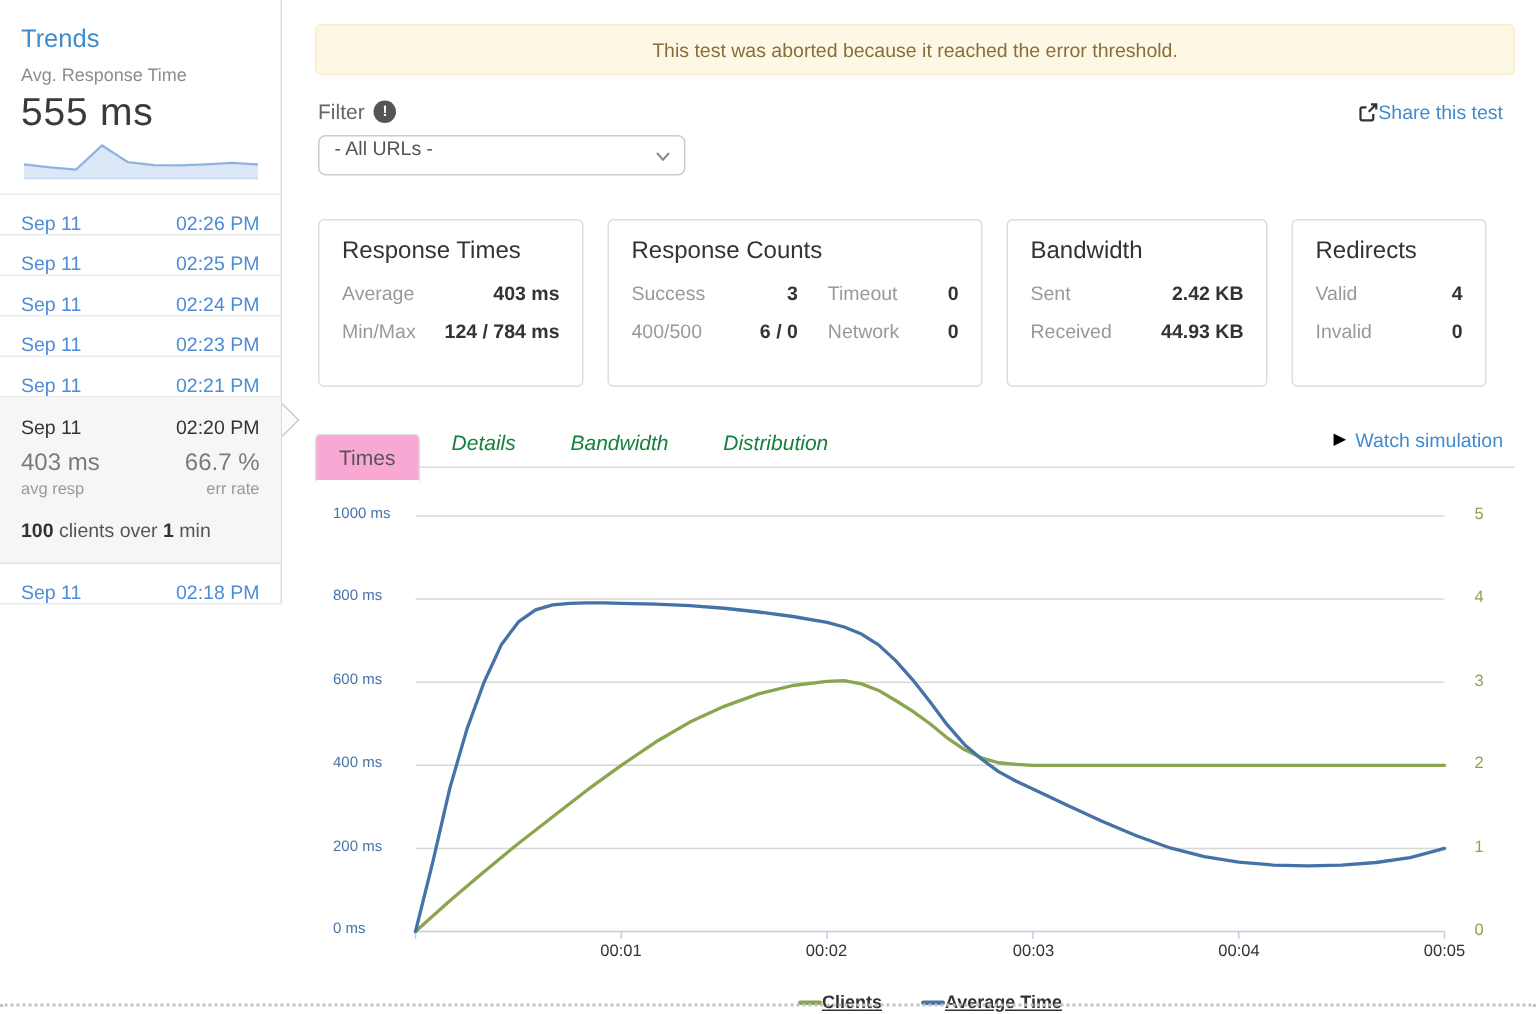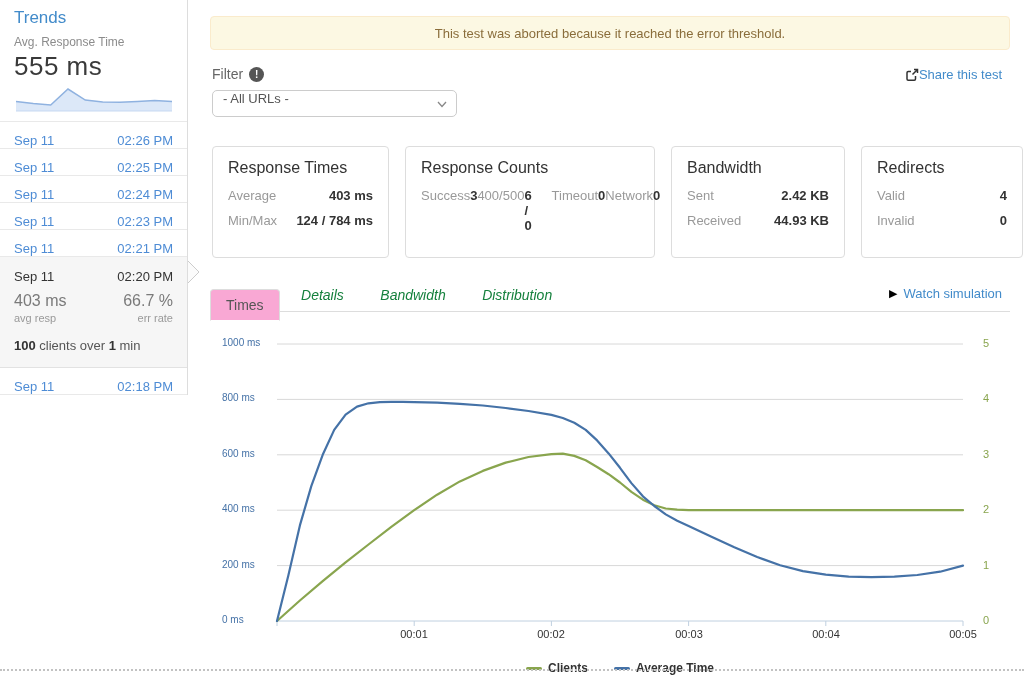--- a/index.html
+++ b/index.html
@@ -2,21 +2,21 @@
 <html><head>
 <meta charset="utf-8">
 <style>
   * { margin:0; padding:0; box-sizing:border-box; }
   html,body { background:#fff; }
   body { font-family:"Liberation Sans", sans-serif; width:1024px; height:676px; position:relative; overflow:hidden; color:#333; }
   #page { position:absolute; inset:0; }
 
   
   #sidebar { position:absolute; left:0; top:0; width:188px; border-right:1px solid #ddd; background:#fff; }
-  .sb-head { padding:8px 14px 8px 14px; }
+  .sb-head { padding:16px 14px 8px 14px; }
   .sb-title { color:#428bca; font-size:17px; margin-bottom:7px; }
   .sb-metric-label { color:#8c8c8c; font-size:12px; margin-bottom:2px; }
   .sb-metric-value { color:#3a3a3a; font-size:26px; font-weight:300; letter-spacing:0.5px; margin-bottom:4px; }
   .sb-spark { display:block; }
   .sb-list { border-top:1px solid #e9e9e9; }
   .trow { height:27px; display:flex; align-items:flex-end; justify-content:space-between; padding:0 14px; border-bottom:1px solid #e9e9e9; font-size:13px; cursor:pointer; }
   .trow span { color:#4e8cd5; }
   .sel-block { background:#f6f6f6; border-bottom:1px solid #e2e2e2; position:relative; }
   .sel-block .trow { border-bottom:none; }
   .sel-block .trow span { color:#333; }
@@ -40,37 +40,37 @@
   .dropdown { position:absolute; left:2px; top:82px; width:245px; height:27px; border:1px solid #ccc; border-radius:5px; background:#fff; font-size:13px; color:#555; display:flex; padding:0 24px 0 10px; cursor:pointer; }
   .dd-caret { position:absolute; right:9px; top:10px; }
 
   .cards { position:absolute; left:2px; top:138px; display:flex; gap:16px; }
   .card { border:1px solid #ddd; border-radius:4px; background:#fff; padding:12px 15px; height:112px; }
   .card-title { font-size:16px; color:#333; margin-bottom:11px; }
   .crow { display:flex; justify-content:space-between; font-size:13px; margin-bottom:10px; }
   .clabel { color:#999; }
   .cvalue { color:#333; font-weight:bold; }
   .card-cols { display:flex; gap:20px; }
-  .ccol { display:flex; }
+  .ccol { display:flex; flex-direction:column; }
 
   .tabs { position:absolute; left:0; top:271px; width:800px; height:33px; border-bottom:1px solid #ddd; }
   .tab { display:inline-block; padding:7px 15px; font-size:14px; margin-right:2px; cursor:pointer; }
   .tab.active { background:#f9a8d4; border:1px solid #ddd; border-bottom-color:#fff; border-radius:4px 4px 0 0; color:#555; position:relative; top:10px; }
   .tab.inactive { color:#15803d;font-style:italic; }
   .watch-link { position:absolute; right:8px; top:7px; font-size:13px; color:#428bca; display:flex; align-items:center; gap:6px; cursor:pointer; }
   .play-icon { color:#000; font-size:11px; line-height:1; }
 
   
   #chart { position:absolute; left:0; top:318px; width:800px; height:352px; }
   #chart svg.plot { position:absolute; left:0; top:0; }
   .ax-left { position:absolute; left:12px; width:52px; font-size:10px; color:#4572A7; }
   .ax-right { position:absolute; left:773px; width:26px; text-align:left; font-size:11px; color:#89A54E; }
   .ax-x { position:absolute; top:302px; width:50px; text-align:center; font-size:11px; color:#333; }
   .legend { position:absolute; left:67px; top:335px; width:686px; display:flex; justify-content:center; gap:26px; }
-  .legend-item { display:flex; align-items:center; gap:6px; font-size:12px; font-weight:bold; color:#333; cursor:pointer; }
+  .legend-item { display:flex; align-items:center; gap:0; font-size:12px; font-weight:bold; color:#333; cursor:pointer;text-decoration:underline; }
   .legend-marker { width:16px; height:3px; border-radius:2px; display:inline-block; }
 
   .bottom-dotted { position:absolute; left:0; top:669px; width:1024px; border-top:2px dotted #c2c2c2; }
 </style>
 </head>
 <body>
 
 <div id="page">
 
   <div id="sidebar">
@@ -204,21 +204,21 @@
         <div class="crow">
             <span class="clabel">Sent</span>
             <span class="cvalue">2.42 KB</span>
           </div>
         <div class="crow">
             <span class="clabel">Received</span>
             <span class="cvalue">44.93 KB</span>
           </div>
       </div>
 
-      <div class="card" style="width:162px">
+      <div class="card" style="width:130px">
         <div class="card-title">Redirects</div>
         <div class="crow">
             <span class="clabel">Valid</span>
             <span class="cvalue">4</span>
           </div>
         <div class="crow">
             <span class="clabel">Invalid</span>
             <span class="cvalue">0</span>
           </div>
       </div>

